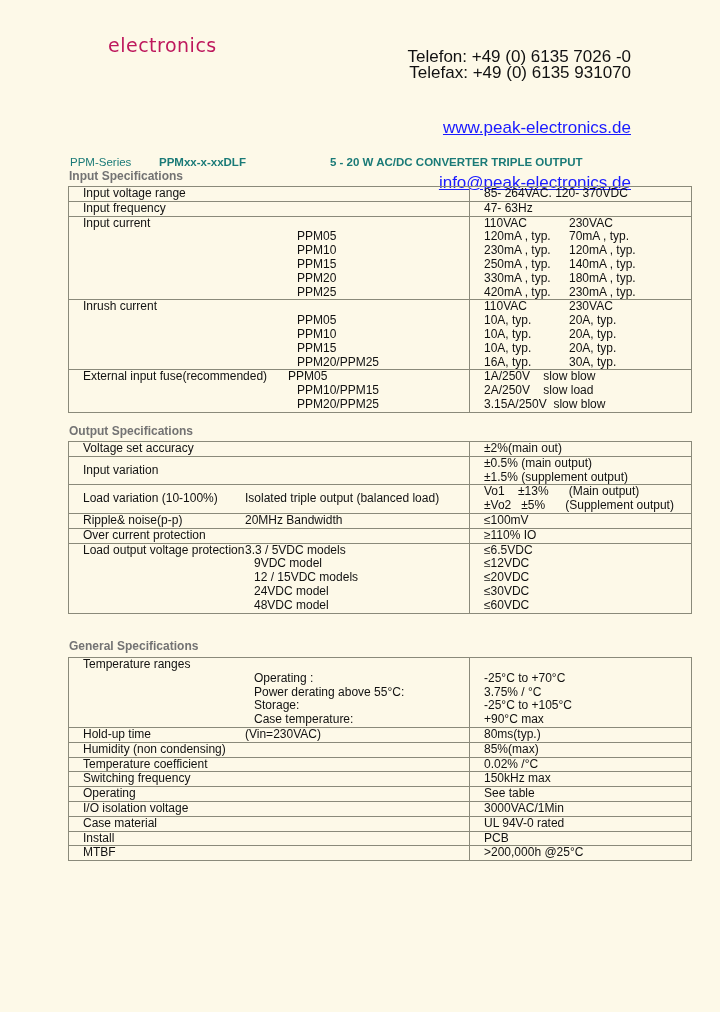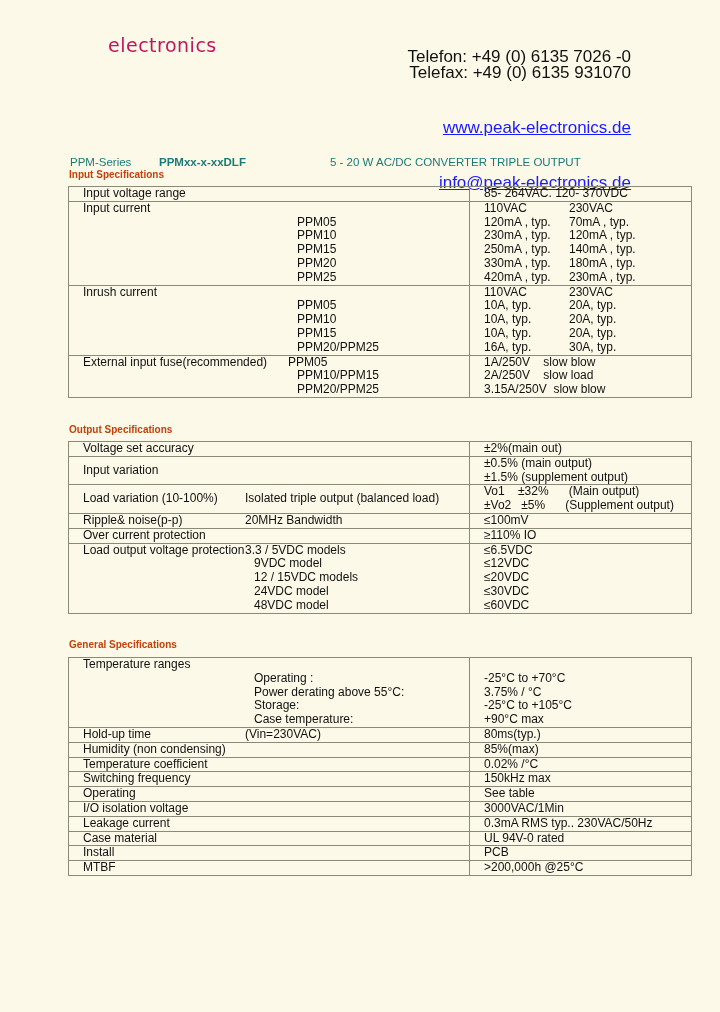--- a/index.html
+++ b/index.html
@@ -16,23 +16,23 @@
   .logo-small {
     font-family: "DejaVu Sans", sans-serif; font-size: 19px; color: #be185d; margin-left: 38px; margin-top: -2px;
     letter-spacing: 0.5px;
   }
   .contact { position: absolute; right: 89px; top: 49px; text-align: right; font-size: 17px; line-height: 16px; }
   .contact a { color: #1a1aff; text-decoration: underline; display: block; margin-top: 39px; }
   .series-bar { position: absolute; left: 70px; top: 124px; font-size: 11.5px; color: #1a7a77; width: 560px; }
   .series-bar span { position: absolute; top: 4px; white-space: nowrap; margin-top: 28px; }
   .s-name { left: 0; }
   .s-code { left: 89px; font-weight: bold; }
-  .s-desc { left: 260px; font-weight: normal; }
+  .s-desc { left: 260px; font-weight: bold; }
   h2 {
-    position: absolute; left: 69px; margin: 0; font-size: 10px; font-weight: bold; color: #c2410c;
+    position: absolute; left: 69px; margin: 0; font-size: 12px; font-weight: bold; color: #737373;
   }
   table.spec {
     position: absolute; left: 68px; width: 592px; border-collapse: collapse; font-size: 12px;
     table-layout: fixed;
   }
   table.spec td { border: 1px solid #8a8a7a; padding: 0 14px; vertical-align: top; line-height: 13.8px; }
   td.label { width: 372px; position: relative; }
   td.val { width: 193px; }
   .sub { display: block; padding-left: 214px; }
   .sub-inline { position: absolute; left: 176px; top: 0; }
@@ -61,20 +61,24 @@
 </div>
 
 <h2 style="top:169px">Input Specifications</h2>
 <table class="spec" style="top:186px">
   <tbody>
       <tr>
     <td class="label">Input voltage range</td>
     <td class="val">85- 264VAC.  120- 370VDC</td>
   </tr>
   <tr>
+    <td class="label">Input frequency</td>
+    <td class="val">47- 63Hz</td>
+  </tr>
+  <tr>
     <td class="label">
       <span>Input current</span>
       <span class="sub">PPM05</span>
       <span class="sub">PPM10</span>
       <span class="sub">PPM15</span>
       <span class="sub">PPM20</span>
       <span class="sub">PPM25</span>
     </td>
     <td class="val">
       <div class="row2">
@@ -163,21 +167,21 @@
       <div>±0.5% (main output)</div>
       <div>±1.5% (supplement output)</div>
     </td>
   </tr>
   <tr>
     <td class="label mid">
       <span>Load variation (10-100%)</span>
       <span class="sub-inline" style="top:50%;transform:translateY(-50%);left:176px">Isolated triple output (balanced load)</span>
     </td>
     <td class="val">
-      <div style="white-space:pre">Vo1    ±32%      (Main output)</div>
+      <div style="white-space:pre">Vo1    ±13%      (Main output)</div>
       <div style="white-space:pre">±Vo2   ±5%      (Supplement output)</div>
     </td>
   </tr>
   <tr>
     <td class="label">
       <span>Ripple&amp; noise(p-p)</span>
       <span class="sub-inline">20MHz Bandwidth</span>
     </td>
     <td class="val">≤100mV</td>
   </tr>
@@ -242,24 +246,20 @@
       </tr>
   <tr>
         <td class="label">Operating</td>
         <td class="val">See table</td>
       </tr>
   <tr>
         <td class="label">I/O isolation voltage</td>
         <td class="val">3000VAC/1Min</td>
       </tr>
   <tr>
-        <td class="label">Leakage current</td>
-        <td class="val">0.3mA  RMS typ.. 230VAC/50Hz</td>
-      </tr>
-  <tr>
         <td class="label">Case material</td>
         <td class="val">UL 94V-0 rated</td>
       </tr>
   <tr>
         <td class="label">Install</td>
         <td class="val">PCB</td>
       </tr>
   <tr>
         <td class="label">MTBF</td>
         <td class="val">&gt;200,000h @25°C</td>

